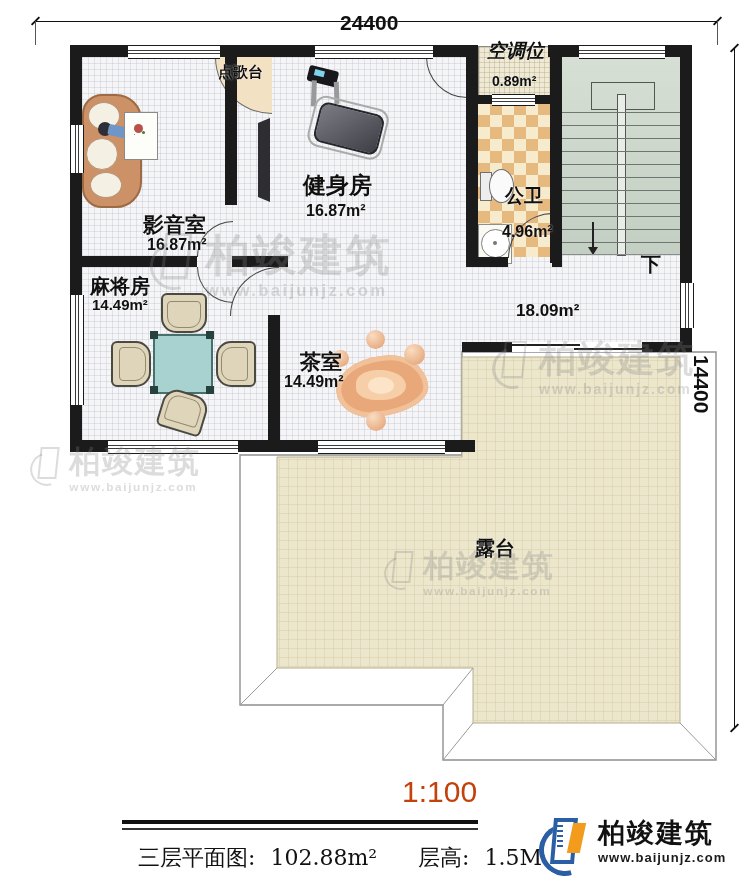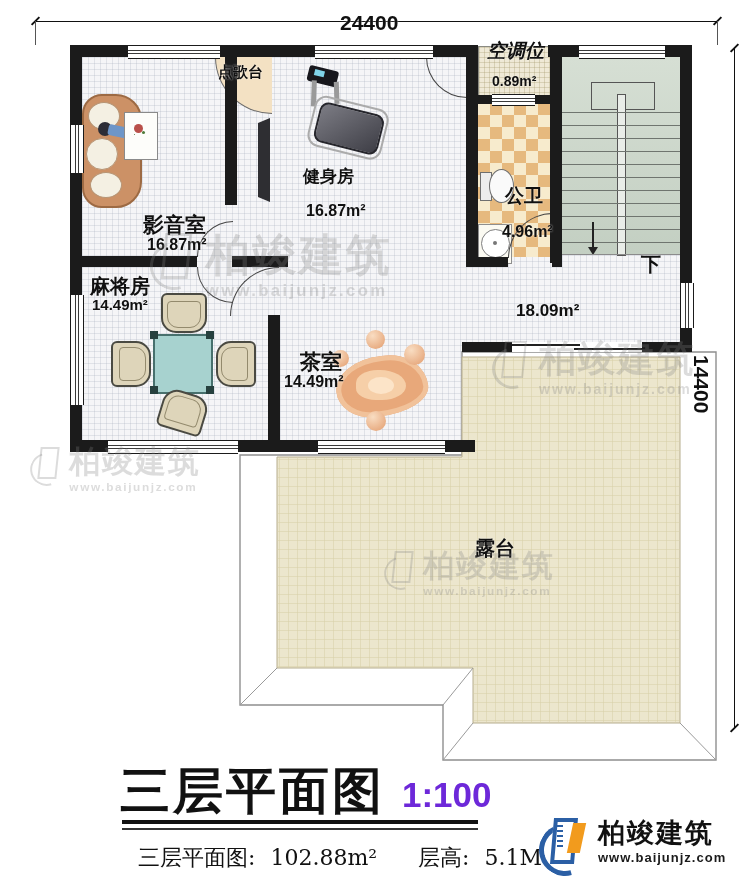--- a/index.html
+++ b/index.html
@@ -187,21 +187,21 @@
   <div class="wall" style="left:550px;top:45px;width:12px;height:218px;"></div>
   <div class="wall" style="left:478px;top:95px;width:14px;height:9px;"></div>
   <div class="win-h" style="left:492px;top:94px;width:43px;height:10px;"></div>
   <div class="wall" style="left:535px;top:95px;width:17px;height:9px;"></div>
   <div class="wall" style="left:466px;top:257px;width:42px;height:10px;"></div>
   <div class="wall" style="left:552px;top:257px;width:10px;height:10px;"></div>
 
   <div class="rname" style="left:218px;top:64px;font-size:15px;">点歌台</div>
   <div class="rname" style="left:143px;top:214px;font-size:21px;">影音室</div>
   <div class="rname" style="left:147px;top:237px;font-size:16px;">16.87m²</div>
-  <div class="rname" style="left:303px;top:168px;font-size:17px;">健身房</div>
+  <div class="rname" style="left:303px;top:174px;font-size:23px;">健身房</div>
   <div class="rname" style="left:306px;top:203px;font-size:16px;">16.87m²</div>
   <div class="rname" style="left:487px;top:41px;font-size:19px;font-style:italic;">空调位</div>
   <div class="rname" style="left:492px;top:74px;font-size:14px;">0.89m²</div>
   <div class="rname" style="left:505px;top:186px;font-size:19px;">公卫</div>
   <div class="rname" style="left:502px;top:224px;font-size:16px;">4.96m²</div>
   <div class="rname" style="left:90px;top:276px;font-size:20px;">麻将房</div>
   <div class="rname" style="left:92px;top:297px;font-size:15px;">14.49m²</div>
   <div class="rname" style="left:300px;top:351px;font-size:21px;">茶室</div>
   <div class="rname" style="left:284px;top:374px;font-size:16px;">14.49m²</div>
   <div class="rname" style="left:516px;top:302px;font-size:17px;">18.09m²</div>
@@ -242,29 +242,28 @@
   <div class="tick" style="left:712px;top:20px;"></div>
   <div class="abs" style="left:35px;top:21px;width:1px;height:24px;background:#555;"></div>
   <div class="abs" style="left:717px;top:21px;width:1px;height:24px;background:#555;"></div>
   <div class="rname" style="left:340px;top:12px;font-size:21px;">24400</div>
 
   <div class="abs" style="left:734px;top:48px;width:1px;height:680px;background:#111;"></div>
   <div class="tick" style="left:729px;top:47px;"></div>
   <div class="tick" style="left:729px;top:727px;"></div>
   <div class="rname" style="left:712px;top:355px;font-size:21px;transform:rotate(90deg);transform-origin:top left;">14400</div>
 
-  <div class="abs" style="left:120px;top:758px;font-size:50px;font-weight:900;letter-spacing:3px;color:#111;">三层平面图</div>
-  <div class="abs" style="left:402px;top:775px;font-size:35px;font-weight:700;color:#6d28d9;">1:100</div>
+  <div class="abs" style="left:402px;top:775px;font-size:30px;font-weight:400;color:#c2410c;">1:100</div>
   <div class="abs" style="left:122px;top:820px;width:356px;height:4px;background:#111;"></div>
   <div class="abs" style="left:122px;top:828px;width:356px;height:1.5px;background:#333;"></div>
   <div class="abs" style="left:138px;top:843px;font-size:22px;font-family:'DejaVu Serif','Liberation Serif',serif;color:#111;white-space:nowrap;">
     <span>三层平面图:</span>
     <span style="margin-left:8px;">102.88m²</span>
     <span style="margin-left:34px;">层高:</span>
-    <span style="margin-left:8px;">5.1M</span>
+    <span style="margin-left:8px;">1.5M</span>
   </div>
 
   <div class="abs" style="left:538px;top:812px;width:200px;height:60px;display:flex;align-items:center;gap:8px;">
     <div class="abs" style="position:relative;width:52px;height:56px;flex:none;">
       <div class="abs" style="left:1px;top:10px;width:42px;height:42px;border:5px solid #2b5fa5;border-color:transparent transparent #2b5fa5 #2b5fa5;border-radius:50%;transform:rotate(30deg);"></div>
       <div class="abs" style="left:14px;top:4px;width:16px;height:38px;border:4px solid #2b5fa5;background:#fff;transform:skewX(-5deg);"></div>
       <div class="abs" style="left:32px;top:9px;width:13px;height:30px;background:#f29b1d;transform:skewX(-12deg);"></div>
       <div class="abs" style="left:19px;top:11px;width:6px;height:22px;background:repeating-linear-gradient(#2b5fa5 0 2px,transparent 2px 5px);"></div>
     </div>
     <div>

